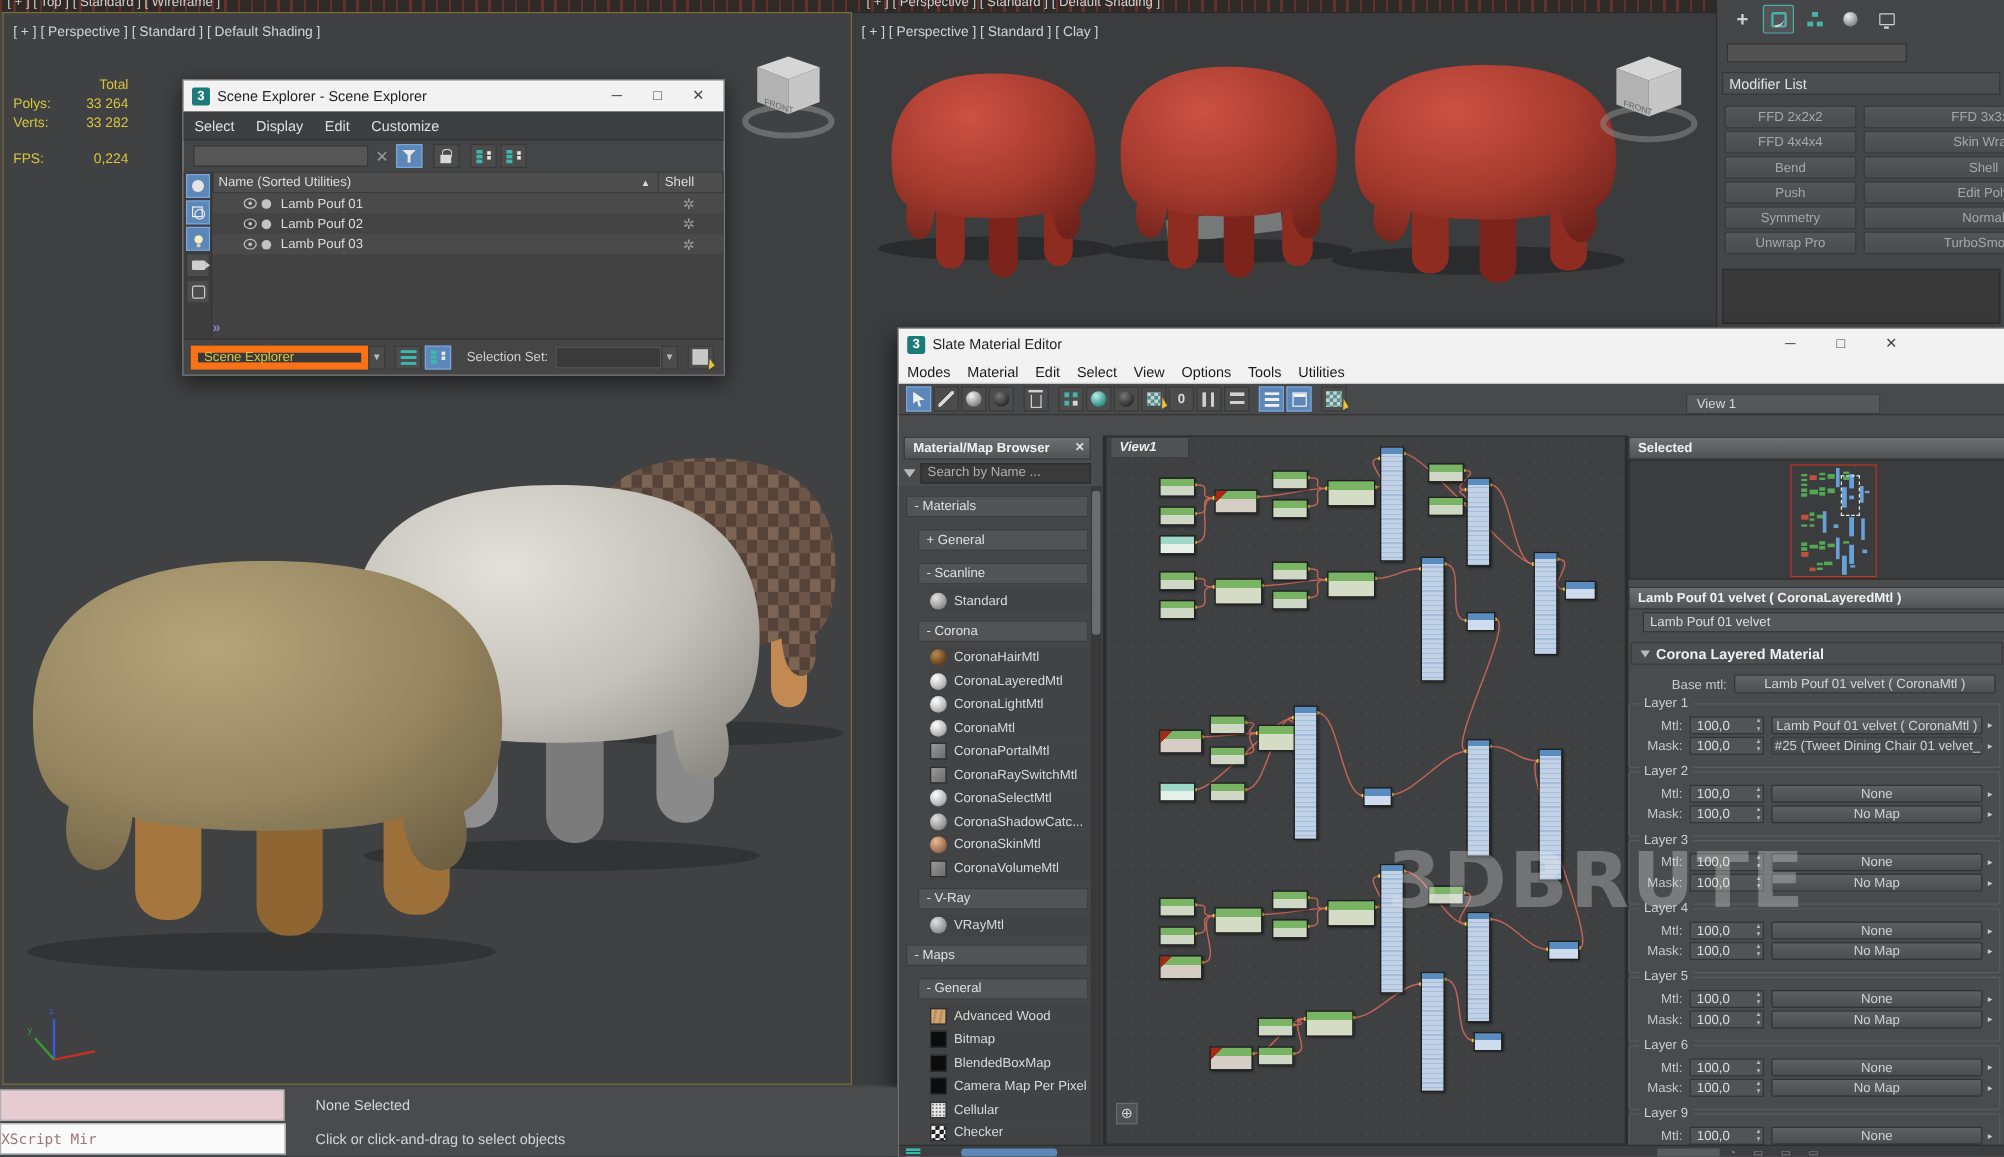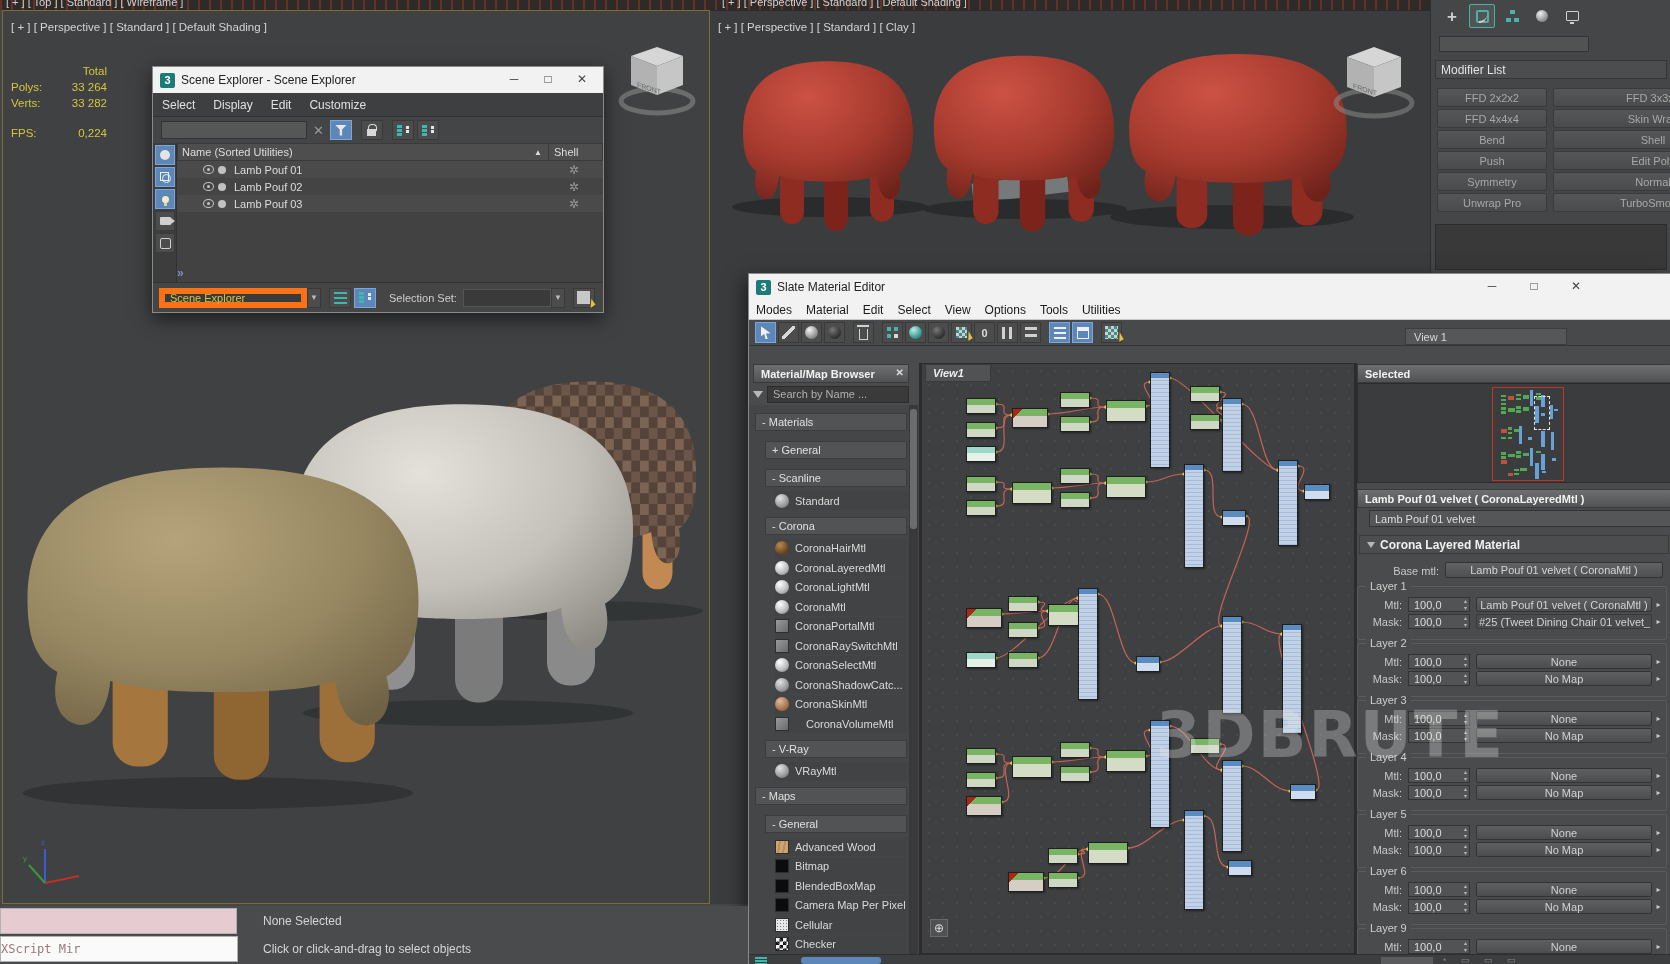--- a/index.html
+++ b/index.html
@@ -630,21 +630,21 @@
           <span style="white-space: nowrap;">CoronaSelectMtl</span>
         </div>
         <div class="mb-item" style="left: 26px; top: 270px; width: 134px;">
           <div class="mb-ic sphere-gray"></div>
           <span style="white-space: nowrap;">CoronaShadowCatc...</span>
         </div>
         <div class="mb-item" style="left: 26px; top: 289.5px; width: 134px;">
           <div class="mb-ic sphere-skin"></div>
           <span style="white-space: nowrap;">CoronaSkinMtl</span>
         </div>
-        <div class="mb-item" style="left: 26px; top: 309px; width: 134px; gap: 11px;">
+        <div class="mb-item" style="left: 26px; top: 309px; width: 134px;">
           <div class="mb-ic square-gray"></div>
           <span style="white-space: nowrap;">CoronaVolumeMtl</span>
         </div>
         <div class="mb-group" style="left: 16px; top: 334.5px; width: 142px;">- V-Ray</div>
         <div class="mb-item" style="left: 26px; top: 356.5px; width: 134px;">
           <div class="mb-ic sphere-gray"></div>
           <span style="white-space: nowrap;">VRayMtl</span>
         </div>
         <div class="mb-group" style="left: 6px; top: 382px; width: 152px;">- Maps</div>
         <div class="mb-group" style="left: 16px; top: 410px; width: 142px;">- General</div>

